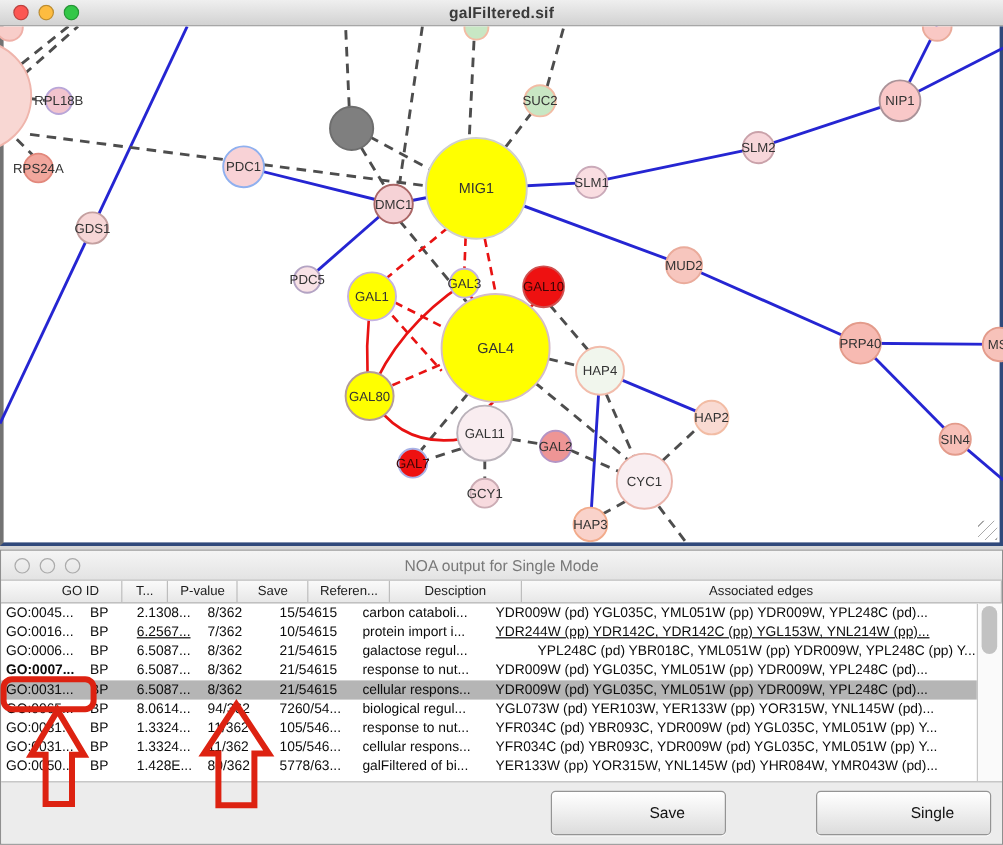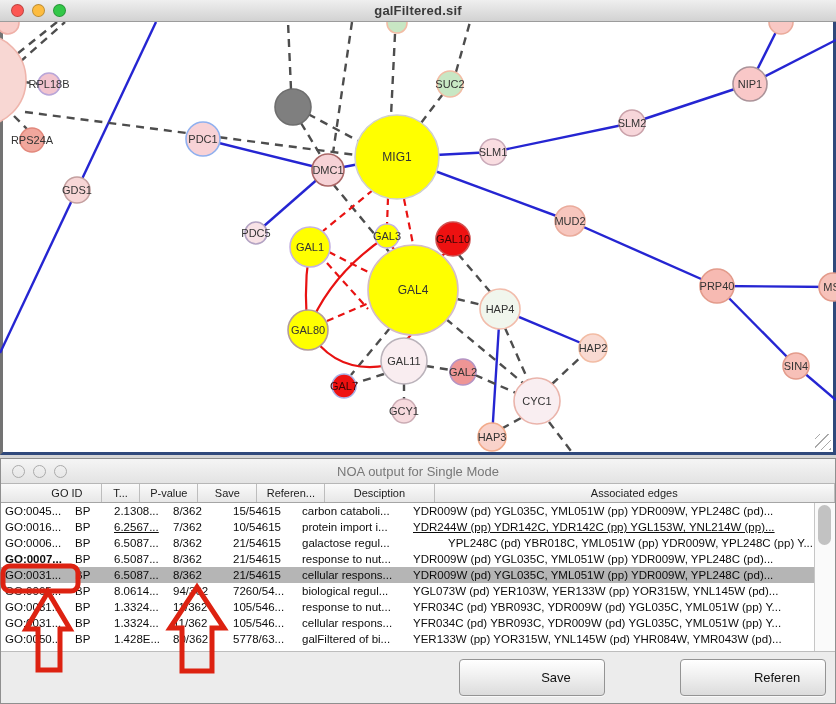--- a/index.html
+++ b/index.html
@@ -308,20 +308,20 @@
         <div class="tcell" style="width: 69px;">5778/63...</div>
         <div class="tcell" style="width: 111px;">galFiltered of bi...</div>
         <div class="tcell" style="width: 407px;">YER133W (pp) YOR315W, YNL145W (pd) YHR084W, YMR043W (pd)...</div>
       </div>
     </div>
   <div id="scrollbar">
     <div id="scroll-thumb"></div>
   </div>
   <div id="noa-footer"></div>
   <div class="mac-button" id="save-button">Save</div>
-  <div class="mac-button" id="cancel-button">Referen</div>
+  <div class="mac-button" id="cancel-button">Single</div>
 </div>
 
 <svg id="annotation-overlay">
     <rect x="3" y="566" width="75" height="25" rx="7" fill="none" stroke="#dd2211" stroke-width="5"></rect>
     <polygon points="48,592 26,629 38,629 38,670 60,670 60,629 70,629" fill="none" stroke="#dd2211" stroke-width="5" stroke-linejoin="miter"></polygon>
     <polygon points="197,587 170,628 182,628 182,671 212,671 212,628 224,628" fill="none" stroke="#dd2211" stroke-width="5" stroke-linejoin="miter"></polygon>
   </svg>
 
 </body></html>

